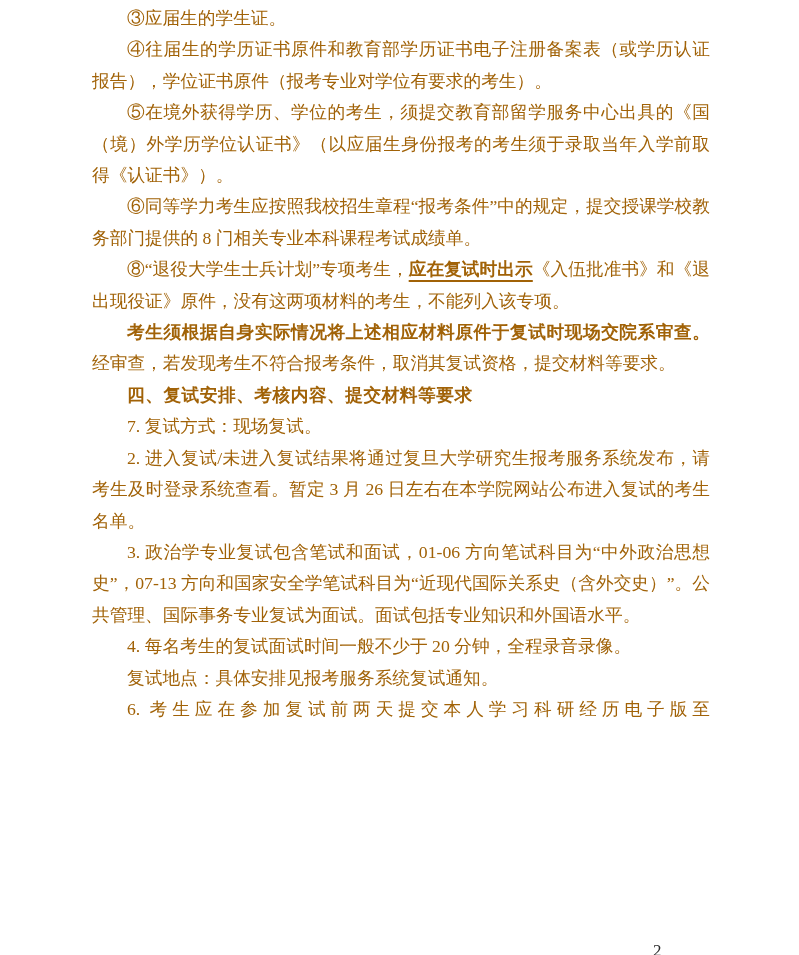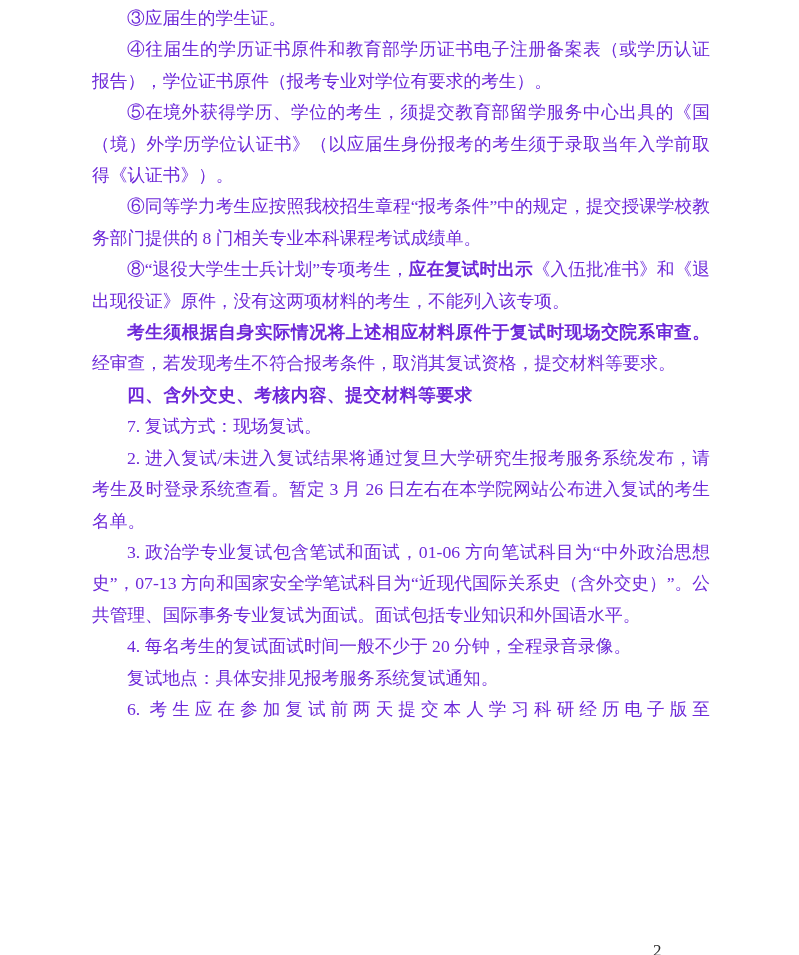--- a/index.html
+++ b/index.html
@@ -17,21 +17,21 @@
   .page {
     position: absolute;
     inset: 0;
     background: #ffffff;
   }
   .doc {
     position: absolute;
     left: 92px;
     top: 3px;
     width: 618px;
-    color: #6d28d9;
+    color: #a16207;
     font-size: 17.7px;
     line-height: 31.4px;
     text-align: justify;
     text-justify: inter-ideograph;
   }
   .para {
     margin: 0;
     padding: 0;
     text-indent: 35px;
   }
@@ -40,20 +40,21 @@
     font-family: "Liberation Sans", "DejaVu Sans", sans-serif;
     letter-spacing: 0.5px;
   }
   .para.spread {
     text-align-last: justify;
   }
   .b {
     font-weight: 700;
   }
   .u {
+    text-decoration: underline;
     text-decoration-thickness: 1.6px;
     text-underline-offset: 5px;
   }
   .pagenum {
     position: absolute;
     left: 653px;
     top: 941px;
     font-size: 17px;
     line-height: 20px;
     color: #2a2a2a;
@@ -63,21 +64,21 @@
 <body>
 
 <div class="page">
   <div class="doc">
       <p class="para body"><span>③应届生的学生证。</span></p>
       <p class="para body"><span>④往届生的学历证书原件和教育部学历证书电子注册备案表（或学历认证报告），学位证书原件（报考专业对学位有要求的考生）。</span></p>
       <p class="para body"><span>⑤在境外获得学历、学位的考生，须提交教育部留学服务中心出具的《国（境）外学历学位认证书》（以应届生身份报考的考生须于录取当年入学前取得《认证书》）。</span></p>
       <p class="para body"><span>⑥同等学力考生应按照我校招生章程“报考条件”中的规定，提交授课学校教务部门提供的 8 门相关专业本科课程考试成绩单。</span></p>
       <p class="para body"><span>⑧“退役大学生士兵计划”专项考生，</span><span class="b u">应在复试时出示</span><span>《入伍批准书》和《退出现役证》原件，没有这两项材料的考生，不能列入该专项。</span></p>
       <p class="para body"><span class="b">考生须根据自身实际情况将上述相应材料原件于复试时现场交院系审查。</span><span>经审查，若发现考生不符合报考条件，取消其复试资格，提交材料等要求。</span></p>
-      <p class="para heading"><span class="b">四、含外交史、考核内容、提交材料等要求</span></p>
+      <p class="para heading"><span class="b">四、复试安排、考核内容、提交材料等要求</span></p>
       <p class="para body"><span>7. 复试方式：现场复试。</span></p>
       <p class="para body"><span>2. 进入复试/未进入复试结果将通过复旦大学研究生报考服务系统发布，请考生及时登录系统查看。暂定 3 月 26 日左右在本学院网站公布进入复试的考生名单。</span></p>
       <p class="para body"><span>3. 政治学专业复试包含笔试和面试，01-06 方向笔试科目为“中外政治思想史”，07-13 方向和国家安全学笔试科目为“近现代国际关系史（含外交史）”。公共管理、国际事务专业复试为面试。面试包括专业知识和外国语水平。</span></p>
       <p class="para body"><span>4. 每名考生的复试面试时间一般不少于 20 分钟，全程录音录像。</span></p>
       <p class="para body"><span>复试地点：具体安排见报考服务系统复试通知。</span></p>
       <p class="para spread"><span>6. 考生应在参加复试前两天提交本人学习科研经历电子版至</span></p>
     </div>
   <div class="pagenum">2</div>
 </div>
 

